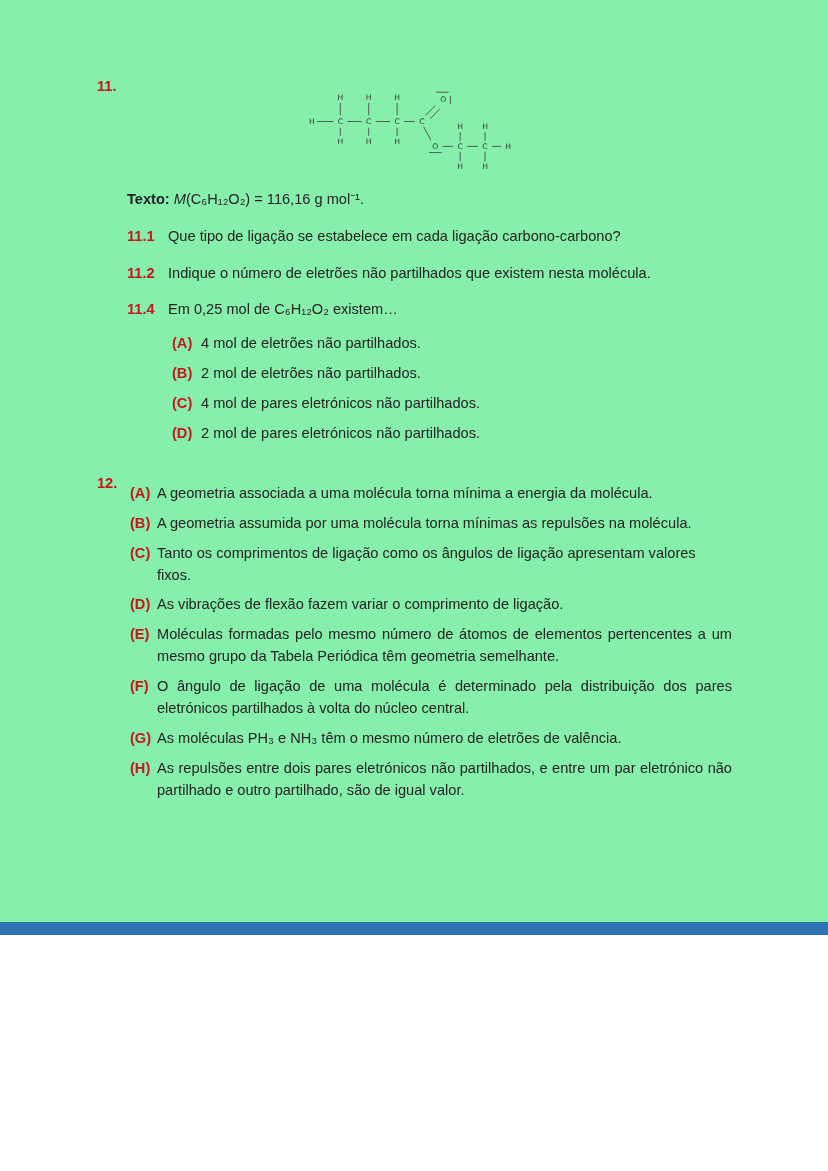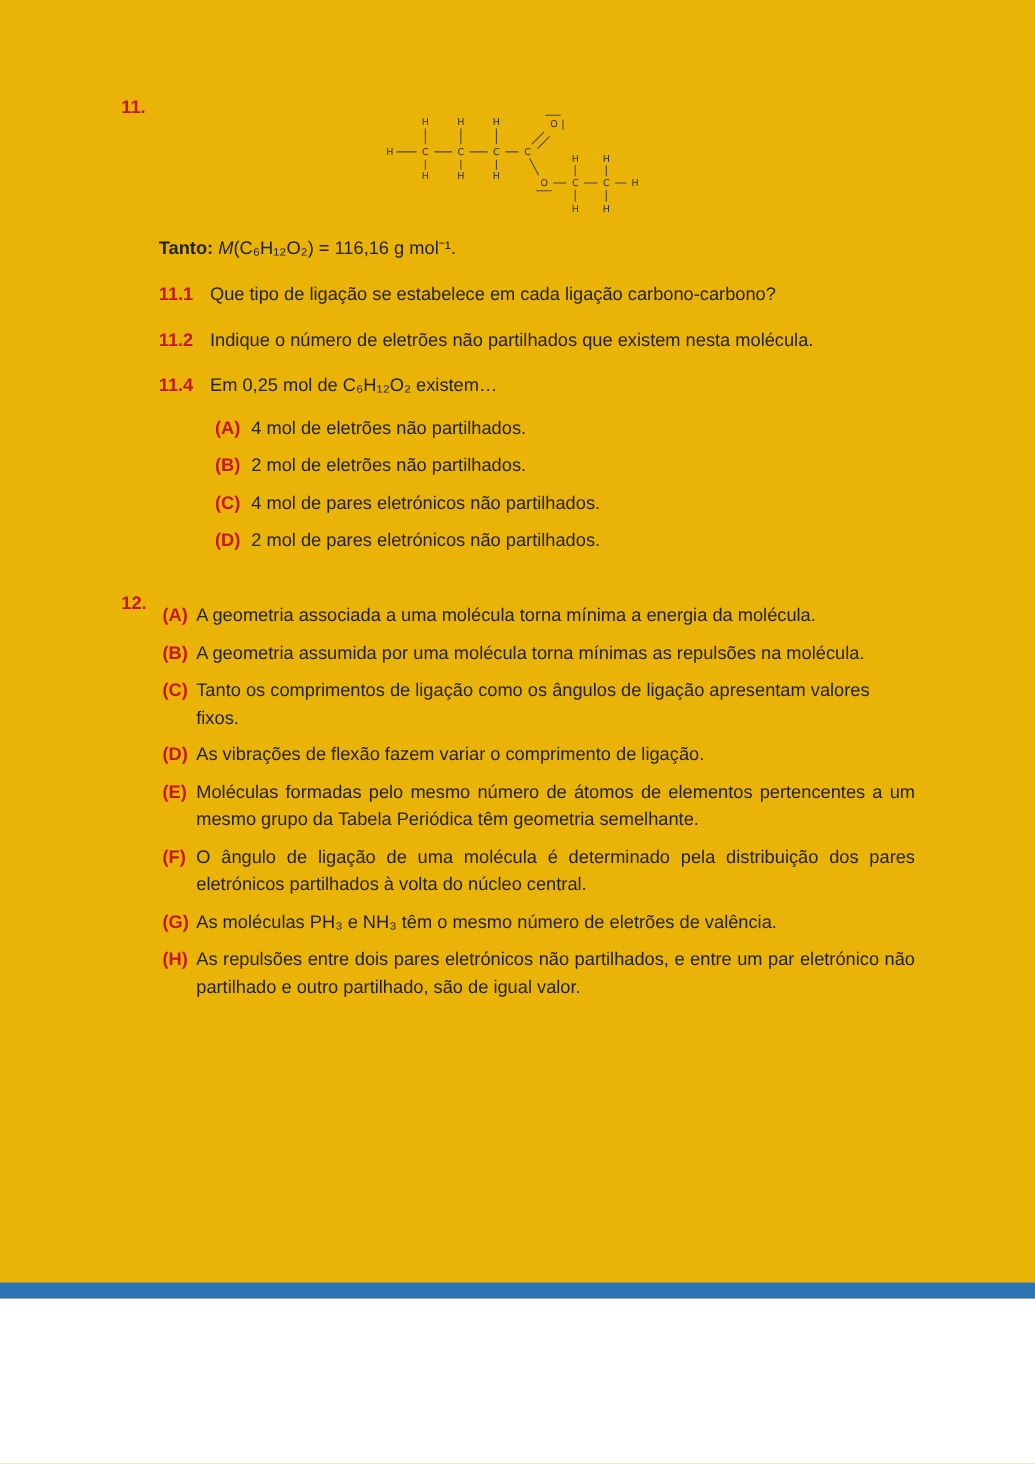--- a/index.html
+++ b/index.html
@@ -5,22 +5,22 @@
   :root{
     --accent-red:#c8161d;
     --footer-blue:#1f4e79;
     --bar-blue:#2e74b5;
     --ink:#232323;
   }
   *{box-sizing:border-box;margin:0;padding:0;}
   html,body{background:#ffffff;}
   .page{
     position:relative;
-    width:828px;height:1039px;
-    background:#eab308;
+    width:828px;height:935px;
+    background:#86efac;
     font-family:"Liberation Sans",sans-serif;
     font-size:14.6px;line-height:1.5;color:var(--ink);
     overflow:hidden;
   }
   .content{position:absolute;top:76px;left:97px;width:635px;}
   .qblock{display:flex;}
   .qnum{flex:0 0 30px;font-weight:bold;color:var(--accent-red);}
   .qbody{flex:1;min-width:0;}
   .justify{text-align:justify;}
   .formula-wrap{margin:10px 0 2px 176px;width:222px;}
@@ -115,21 +115,21 @@
               <text x="231" y="68">H</text>
 
               <text x="177" y="46">H</text>
               <text x="205" y="46">H</text>
               <text x="177" y="91">H</text>
               <text x="205" y="91">H</text>
             </g>
           </svg>
         </div>
 
-        <p class="dado"><span class="b">Tanto:</span> <span class="i">M</span><span>(C₆H₁₂O₂) = 116,16 g mol⁻¹.</span></p>
+        <p class="dado"><span class="b">Texto:</span> <span class="i">M</span><span>(C₆H₁₂O₂) = 116,16 g mol⁻¹.</span></p>
 
         <div class="subq">
           <span class="subnum">11.1</span>
           <p class="subtext">Que tipo de ligação se estabelece em cada ligação carbono-carbono?</p>
         </div>
         <div class="subq">
           <span class="subnum">11.2</span>
           <p class="subtext">Indique o número de eletrões não partilhados que existem nesta molécula.</p>
         </div>
         <div class="subq">

